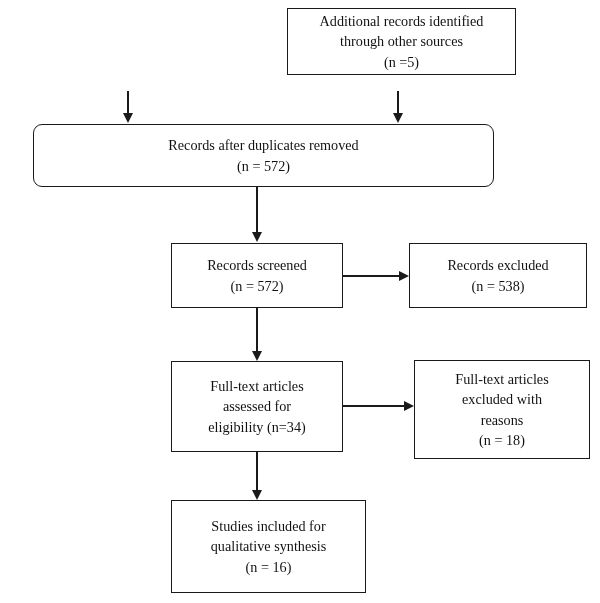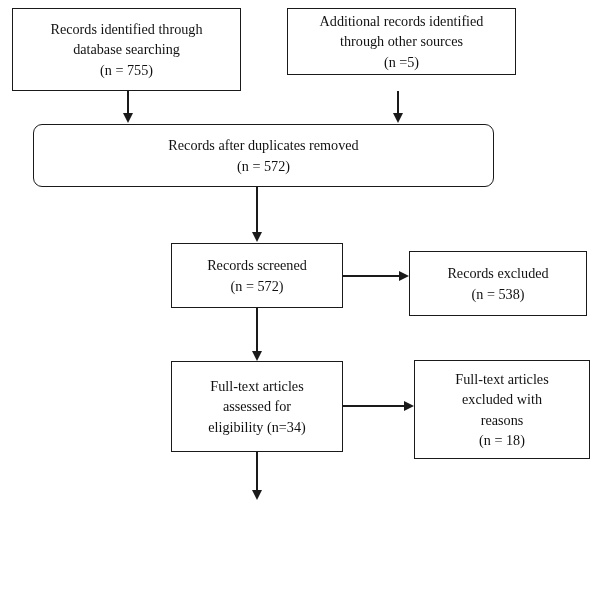--- a/index.html
+++ b/index.html
@@ -62,60 +62,60 @@
     border-top: 5.5px solid transparent;
     border-bottom: 5.5px solid transparent;
     border-left: 10px solid #1a1a1a;
   }
 </style>
 </head>
 <body>
 
 <div id="canvas">
 
-  <div class="box" style="left:12px; top:8px; width:229px; height:83px;">
-    <span class="box-text">Records identified through
-database searching
-(n = 755)</span>
-  </div>
 
   <div class="box" style="left:287px; top:8px; width:229px; height:67px;">
     <span class="box-text">Additional records identified
 through other sources
 (n =5)</span>
   </div>
 
   <div class="box" style="left:33px; top:124px; width:461px; height:63px;border-radius:9px;">
     <span class="box-text">Records after duplicates removed
 (n = 572)</span>
   </div>
 
   <div class="box" style="left:171px; top:243px; width:172px; height:65px;">
     <span class="box-text">Records screened
 (n = 572)</span>
   </div>
 
-  <div class="box" style="left:409px; top:243px; width:178px; height:65px;margin-top:8px;">
+  <div class="box" style="left:409px; top:243px; width:178px; height:65px;">
     <span class="box-text">Records excluded
 (n = 538)</span>
   </div>
 
   <div class="box" style="left:171px; top:361px; width:172px; height:91px;">
     <span class="box-text">Full-text articles
 assessed for
 eligibility (n=34)</span>
   </div>
 
   <div class="box" style="left:414px; top:360px; width:176px; height:99px;">
     <span class="box-text">Full-text articles
 excluded with
 reasons
 (n = 18)</span>
   </div>
 
+  <div class="box" style="left:171px; top:500px; width:195px; height:93px;">
+    <span class="box-text">Studies included for
+qualitative synthesis
+(n = 16)</span>
+  </div>
 
   <div class="vline" style="left:127px; top:91px; height:22px;"></div>
   <div class="arrow-down" style="left:122.5px; top:113px;"></div>
 
   <div class="vline" style="left:397px; top:91px; height:22px;"></div>
   <div class="arrow-down" style="left:392.5px; top:113px;"></div>
 
   <div class="vline" style="left:256px; top:187px; height:45px;"></div>
   <div class="arrow-down" style="left:251.5px; top:232px;"></div>
 

